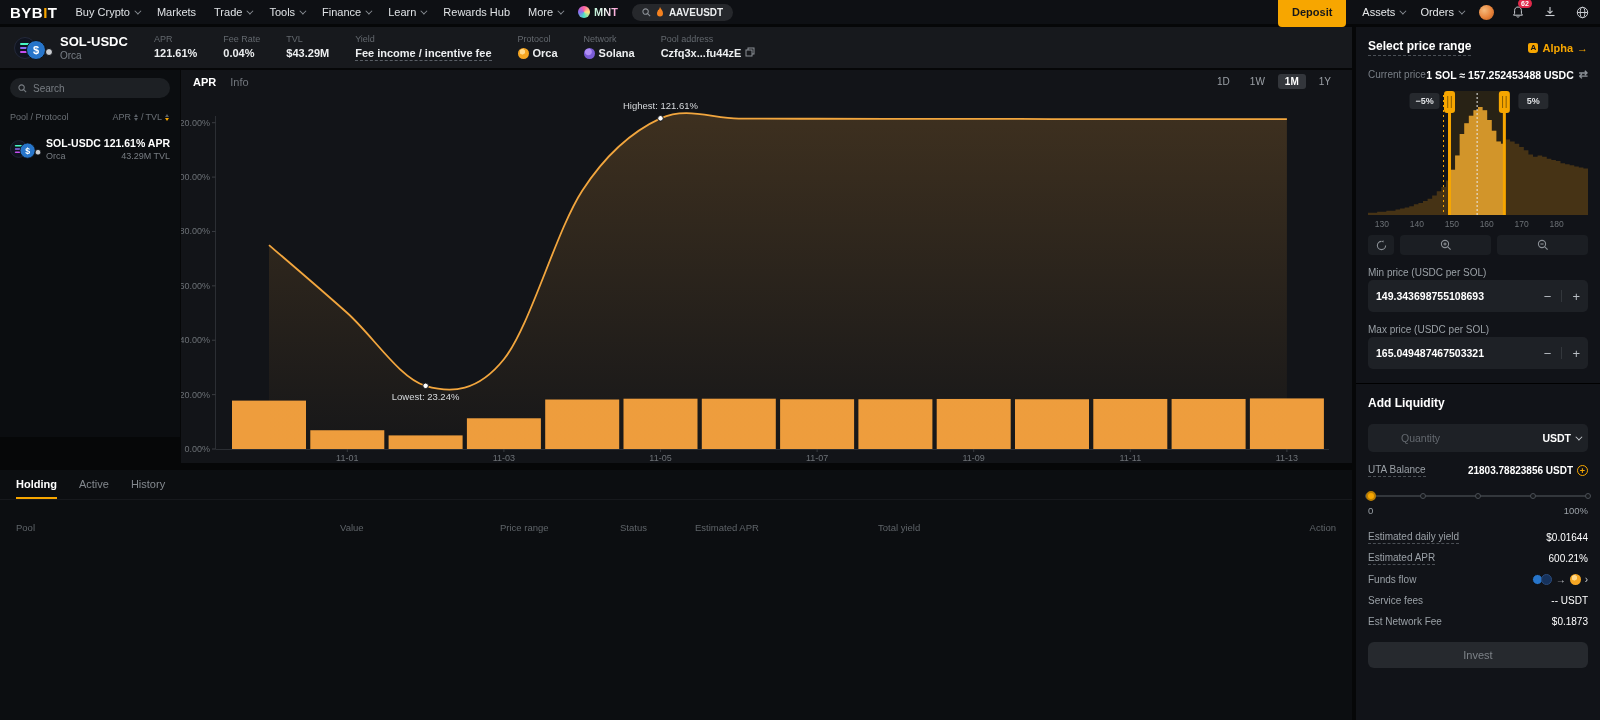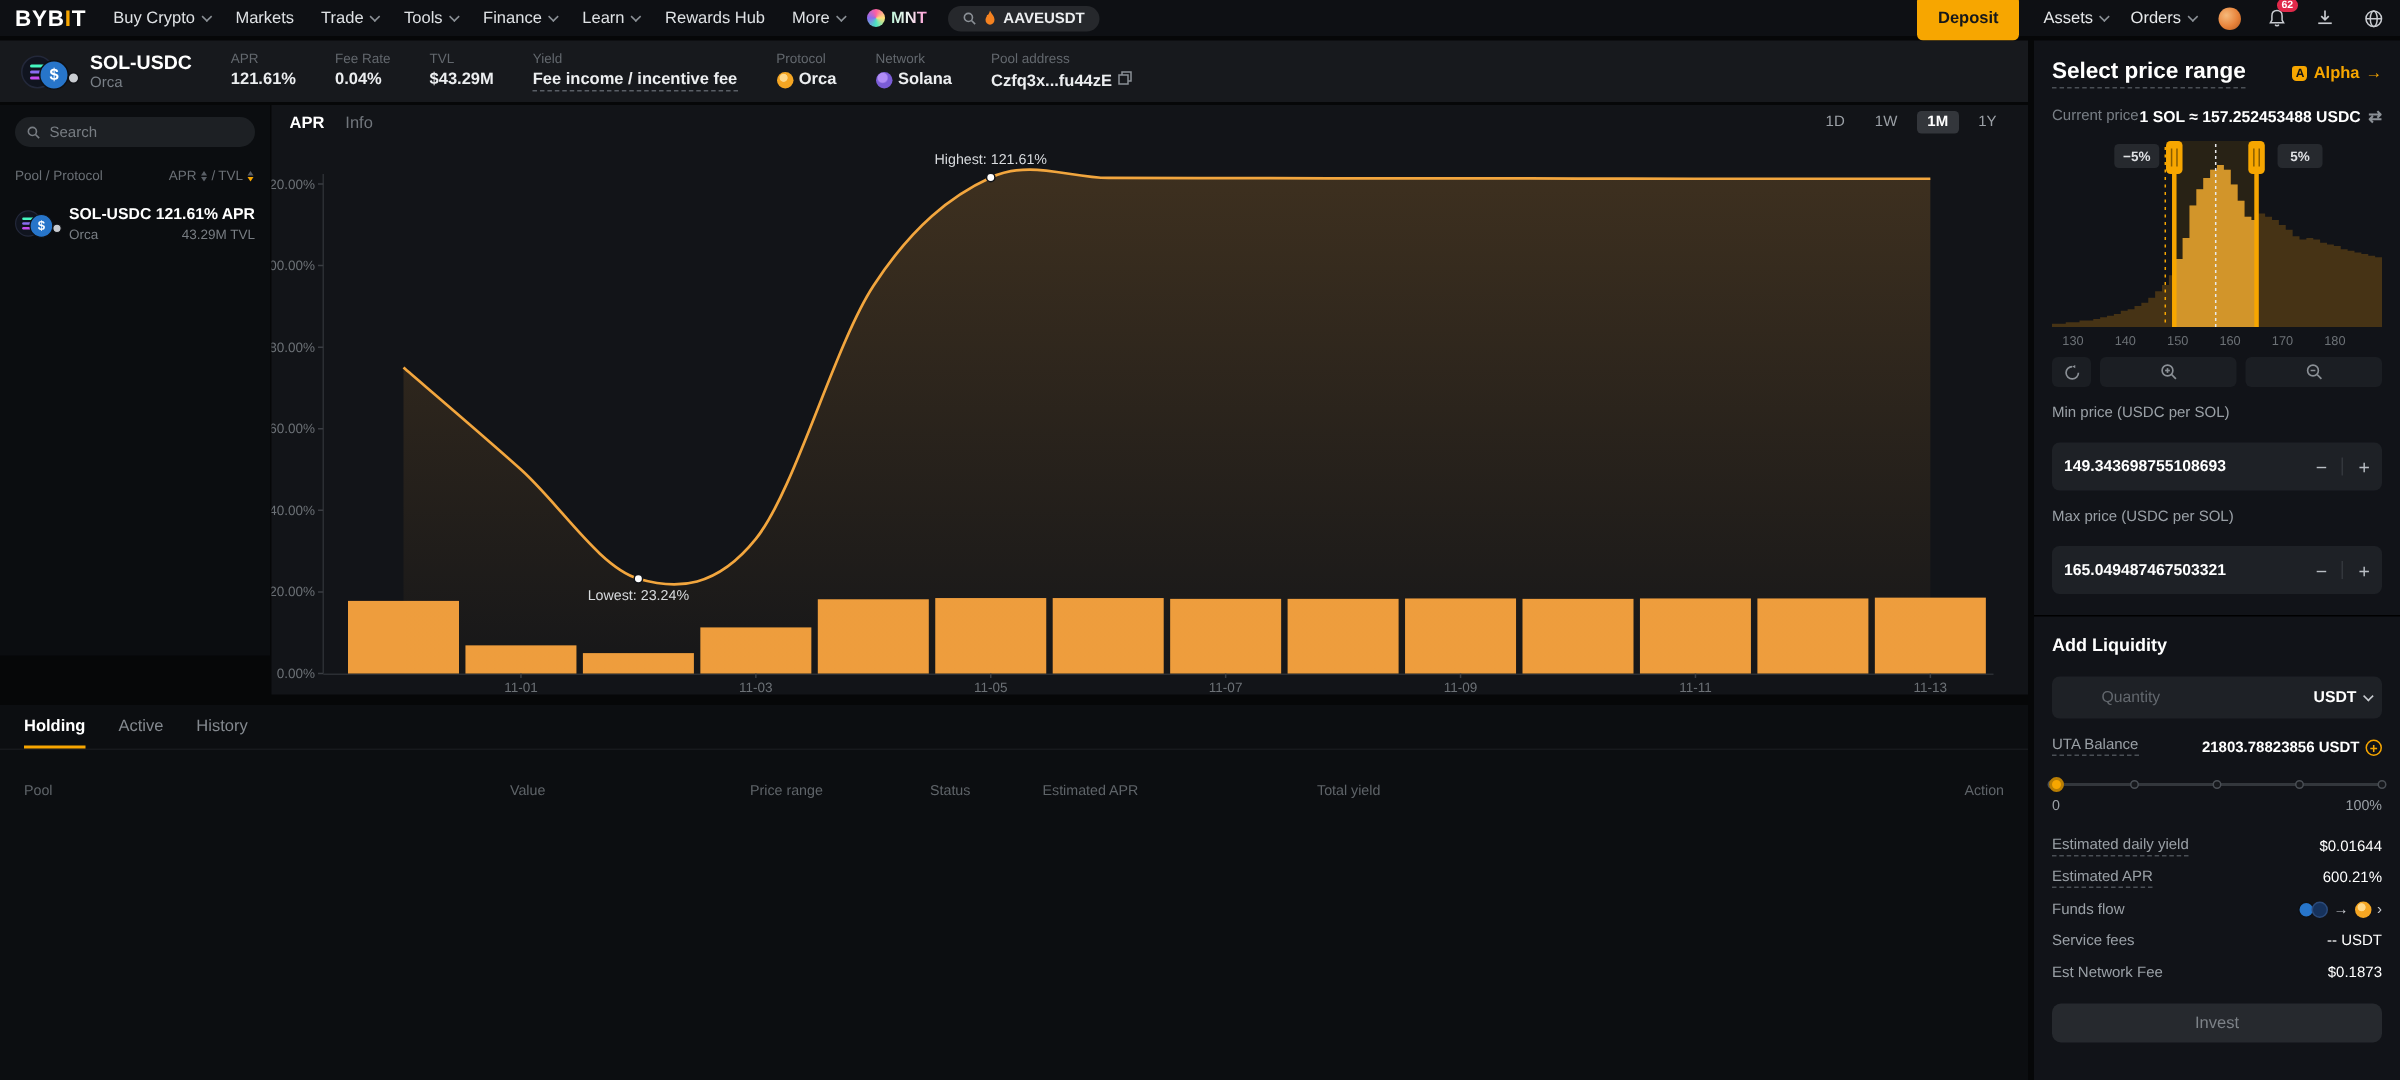--- a/index.html
+++ b/index.html
@@ -79,47 +79,47 @@
   .btab { color:#84898f; padding-bottom:7px; cursor:pointer; }
   .btab.active { color:#fff; font-weight:bold; border-bottom:2px solid #f7a600; }
   .bhead { position:relative; height:20px; margin-top:22px; font-size:9.5px; color:#5f6469; }
   .bhead span { position:absolute; top:0; }
   .empty { position:absolute; left:0; right:0; top:62px; display:flex; flex-direction:column; align-items:center; }
   .empty-text { margin-top:14px; font-size:10px; color:#6b7076; }
 
   
   .rightpanel { position:absolute; left:1356px; top:27px; width:244px; height:693px; background:#111318; padding:0 12px; }
   .rp-title-row { display:flex; justify-content:space-between; align-items:center; margin-top:12px; }
-  .rp-title { font-size:15px; font-weight:bold; color:#fff; border-bottom:1px dashed #4a4f55; padding-bottom:2px; }
+  .rp-title { font-size:12px; font-weight:bold; color:#fff; border-bottom:1px dashed #4a4f55; padding-bottom:2px; }
   .alpha { display:flex; align-items:center; gap:4px; color:#f7a600; font-size:11px; font-weight:bold; cursor:pointer; }
   .alpha-icon { width:10px; height:10px; background:#f7a600; border-radius:2px 2px 3px 3px; color:#111318; font-size:8px; font-weight:bold; display:flex; align-items:center; justify-content:center; line-height:1; }
   .presets { display:flex; gap:8px; margin-top:14px; }
   .preset { flex:1; height:38px; background:#1b1e23; border:1px solid #1b1e23; border-radius:6px; display:flex; flex-direction:column; align-items:center; justify-content:center; font-size:10.5px; color:#797f86; cursor:pointer; line-height:1.35; }
   .preset.active { background:#17150e; border-color:#f7a600; color:#fff; font-weight:bold; }
   .cur-price { display:flex; justify-content:space-between; align-items:center; margin-top:12px; font-size:10px; }
   .cur-price .v { font-size:10.5px; font-weight:bold; color:#fff; display:flex; align-items:center; gap:5px; }
   .swap-ic { color:#8b9096; font-size:11px; cursor:pointer; }
   .range-viz { position:relative; margin-top:6px; height:142px; }
   .zoomrow { display:flex; gap:6px; margin-top:6px; }
   .zbtn { height:20px; background:#1b1e23; border-radius:4px; display:flex; align-items:center; justify-content:center; color:#8b9096; cursor:pointer; }
   .zbtn.sq { width:26px; }
   .zbtn.wide { flex:1; }
   .fld-label { margin-top:12px; font-size:10px; color:#9aa0a6; }
-  .fld { margin-top:14px; height:22px; background:#1e2126; border-radius:5px; display:flex; align-items:center; padding:16px 8px; }
+  .fld { margin-top:2px; height:22px; background:#1e2126; border-radius:5px; display:flex; align-items:center; padding:16px 8px; }
   .fld input { flex:1; background:transparent; border:none; outline:none; color:#fff; font-size:10.5px; font-weight:bold; }
   .stepper { display:flex; align-items:center; gap:10px; color:#b9bec4; font-size:13px; }
   .stepper span { cursor:pointer; }
   .stepper .sep { width:1px; height:12px; background:#33373c; }
   .rp-divider { height:1px; background:#000; margin:14px -12px 0; }
   .al-title { margin-top:12px; font-size:12px; font-weight:bold; color:#fff; }
   .qty { margin-top:14px; height:28px; background:#1e2126; border-radius:5px; display:flex; align-items:center; padding:0 8px; }
   .qty input { flex:1; background:transparent; border:none; outline:none; color:#fff; font-size:10.5px;margin-left:25px; }
   .qty input::placeholder { color:#63686e; }
   .qty .cur { display:flex; align-items:center; gap:4px; font-size:10.5px; font-weight:bold; color:#fff; cursor:pointer; }
-  .uta { display:flex; justify-content:space-between; align-items:flex-end; margin-top:12px; font-size:10px;gap:28px; }
+  .uta { display:flex; justify-content:space-between; align-items:center; margin-top:12px; font-size:10px;gap:28px; }
   .uta .lab { color:#9aa0a6; border-bottom:1px dashed #4a4f55; padding-bottom:1px; }
   .uta .val { font-weight:bold; color:#fff; display:flex; align-items:center; gap:4px; }
   .dep-ic { width:11px; height:11px; border-radius:50%; border:1px solid #f7a600; color:#f7a600; font-size:9px; line-height:10px; text-align:center; cursor:pointer; }
   .slider { position:relative; margin-top:14px; height:10px; cursor:pointer; }
   .slider .track { position:absolute; left:0; right:0; top:4px; height:2px; background:#33373c; }
   .slider .dot { position:absolute; top:2px; width:6px; height:6px; border-radius:50%; background:#16181c; border:1px solid #4a4f55; }
   .slider .knob { position:absolute; top:0; width:10px; height:10px; border-radius:50%; background:#f7a600; border:2px solid #b97e04; }
   .slider-labels { display:flex; justify-content:space-between; font-size:9.5px; color:#9aa0a6; margin-top:4px; }
   .rows { margin-top:14px; display:flex; flex-direction:column; gap:7px; }
   .rrow { display:flex; justify-content:space-between; align-items:center; font-size:10px; min-height:14px; }

